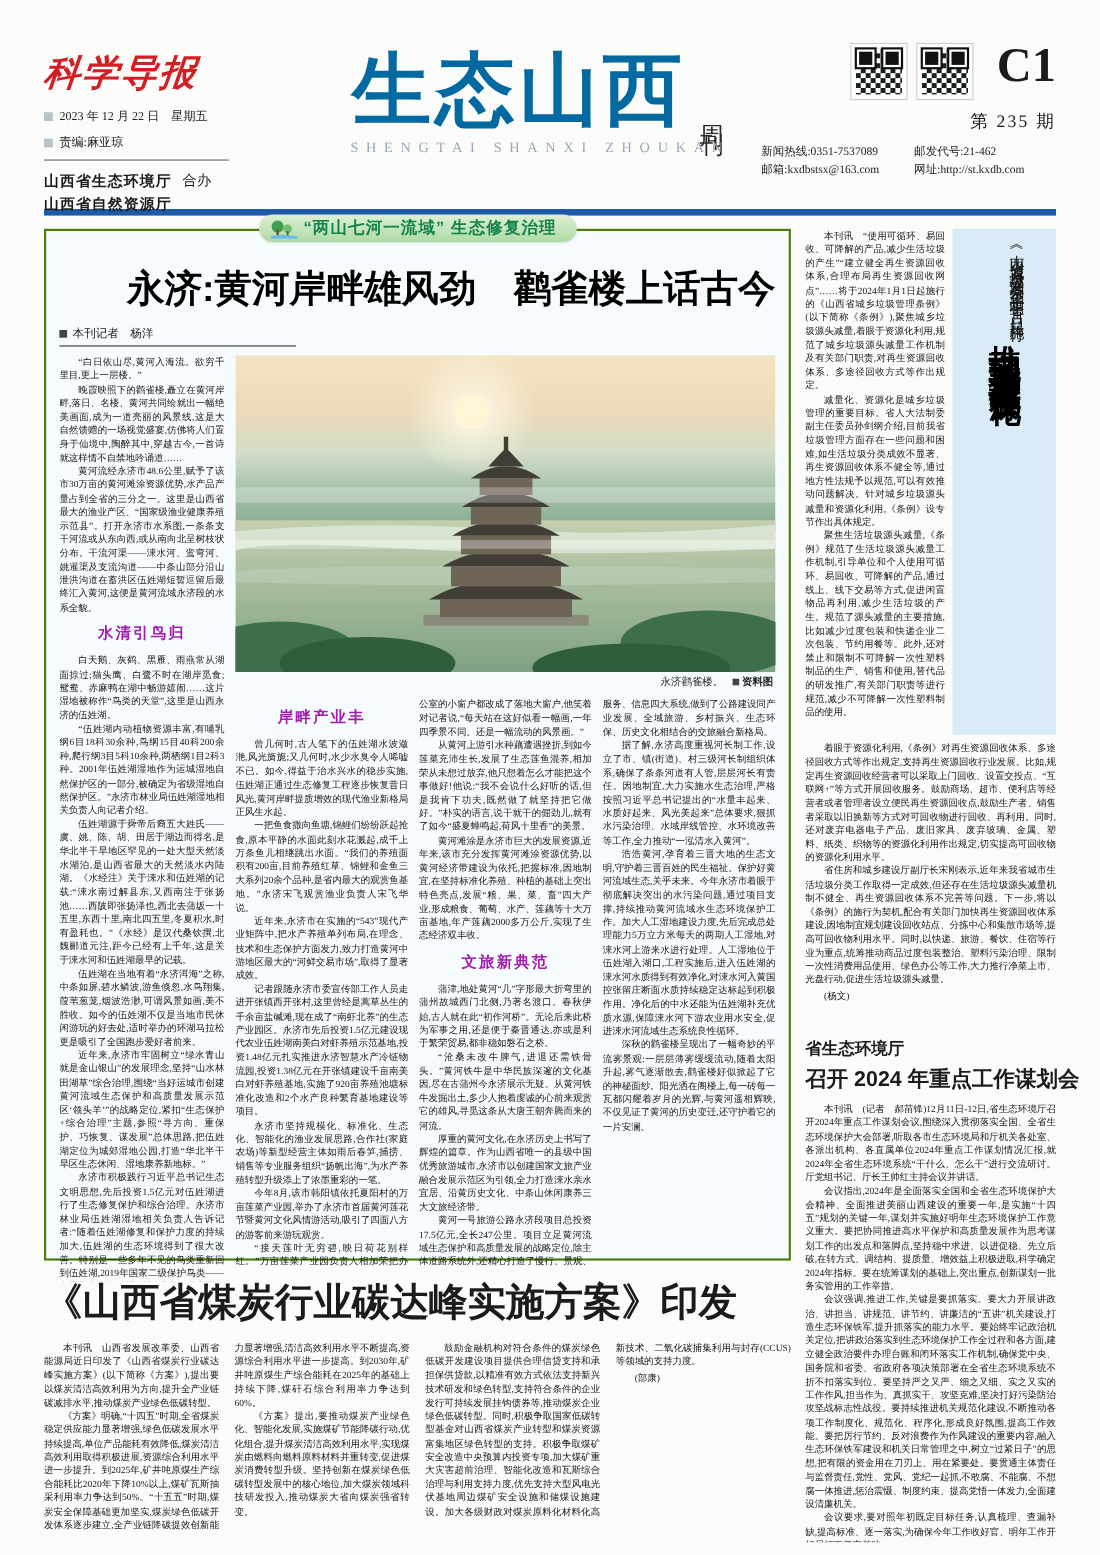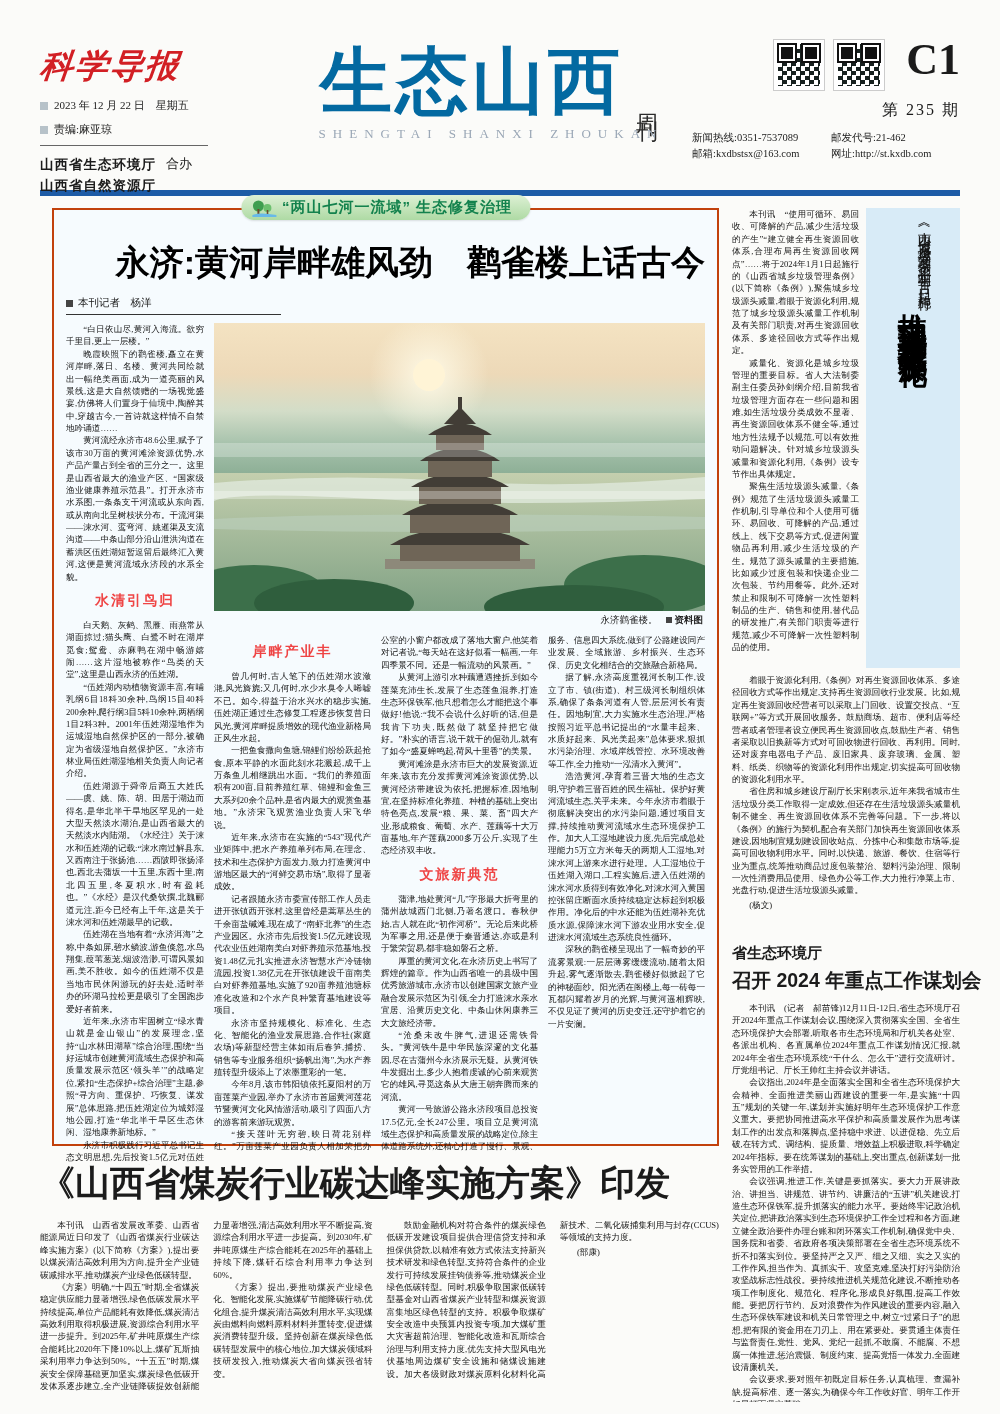--- a/index.html
+++ b/index.html
@@ -42,22 +42,22 @@
              font-size:10.5px; white-space:nowrap; }
 
   .blue-bar { height:6px; background:#1d5ba6; margin:4px 0 12px; }
 
   
   .main { display:flex; gap:13px; }
   .main-left { width:679px; }
   .main-right { width:228px; }
 
   
-  .box { position:relative; border:2px solid #c2410c; background:#f6fbfe; height:938px;
-         padding:20px 12px 8px;margin-left:12px; }
+  .box { position:relative; border:2px solid #4d7c0f; background:#f6fbfe; height:938px;
+         padding:20px 12px 8px; }
   .banner { position:absolute; top:-15px; left:50%; transform:translateX(-50%);
             display:flex; align-items:center; gap:5px;
             background:linear-gradient(#ddf0d4,#aedaa4); border-radius:15px;
             padding:3px 18px 3px 10px; white-space:nowrap; box-shadow:0 1px 2px rgba(0,0,0,.12); }
   .banner-text { font-family:"Liberation Sans",sans-serif; font-weight:bold; font-size:15px;
                  color:#13824d; letter-spacing:1px; }
   .headline1 { text-align:right; font-family:"Liberation Sans","DejaVu Sans",sans-serif;
                font-weight:900; font-size:34px; letter-spacing:0px; color:#000;
                margin:10px 0 10px; white-space:nowrap; }
   .byline { font-size:10.5px; width:215px; border-bottom:1.5px solid #333;
@@ -67,21 +67,21 @@
   .art-body { display:flex; gap:10px; }
   .colA { width:152px; height:842px; overflow:hidden; }
   .art-right { width:491px; }
   .photo { width:491px; height:288px; display:block; }
   .caption { text-align:right; font-size:9.5px; margin:3px 2px 7px; color:#222; }
   .caption .sq-dark { width:6px; height:6px; margin:0 3px 0 8px; }
   .flow3 { height:528px; overflow:hidden; column-count:3; column-gap:10px; column-fill:auto; }
 
   p.t { font-size:8.6px; line-height:1.44; text-align:justify; text-indent:2em; color:#151515; }
   .subhead { font-family:"Liberation Sans",sans-serif; font-weight:bold; font-size:14px;
-             text-align:center; margin:9px 0; letter-spacing:2px; color:#ef4444; }
+             text-align:center; margin:9px 0; letter-spacing:2px; color:#a21caf; }
 
   
   .r1-top { display:flex; gap:7px; height:460px; }
   .r1-text { flex:1; overflow:hidden; }
   .vblock { width:94px; background:#d8ebf7; padding:10px 6px; display:flex;
             justify-content:center; }
   .vwrap { writing-mode:vertical-rl; display:flex; }
   .vsub { font-size:13.5px; letter-spacing:3px; color:#111; margin-left:6px; }
   .vmain { font-family:"Liberation Sans","DejaVu Sans",sans-serif; font-weight:900;
            font-size:29px; letter-spacing:3.5px; color:#000; }
@@ -242,26 +242,26 @@
 
             <div class="flow3">
               <div class="subhead">岸畔产业丰</div>
               <p class="t">曾几何时,古人笔下的伍姓湖水波潋滟,风光旖旎;又几何时,水少水臭令人唏嘘不已。如今,得益于治水兴水的稳步实施,伍姓湖正通过生态修复工程逐步恢复昔日风光,黄河岸畔提质增效的现代渔业新格局正风生水起。</p>
               <p class="t">一把鱼食撒向鱼塘,锦鲤们纷纷跃起抢食,原本平静的水面此刻水花溅起,成千上万条鱼儿相继跳出水面。“我们的养殖面积有200亩,目前养殖红草、锦鲤和金鱼三大系列20余个品种,是省内最大的观赏鱼基地。”永济宋飞观赏渔业负责人宋飞华说。</p>
               <p class="t">近年来,永济市在实施的“543”现代产业矩阵中,把水产养殖单列布局,在理念、技术和生态保护方面发力,致力打造黄河中游地区最大的“河鲜交易市场”,取得了显著成效。</p>
               <p class="t">记者跟随永济市委宣传部工作人员走进开张镇西开张村,这里曾经是蒿草丛生的千余亩盐碱滩,现在成了“南虾北养”的生态产业园区。永济市先后投资1.5亿元建设现代农业伍姓湖南美白对虾养殖示范基地,投资1.48亿元扎实推进永济智慧水产冷链物流园,投资1.38亿元在开张镇建设千亩南美白对虾养殖基地,实施了920亩养殖池塘标准化改造和2个水产良种繁育基地建设等项目。</p>
               <p class="t">永济市坚持规模化、标准化、生态化、智能化的渔业发展思路,合作社(家庭农场)等新型经营主体如雨后春笋,捕捞、销售等专业服务组织“扬帆出海”,为水产养殖转型升级添上了浓墨重彩的一笔。</p>
               <p class="t">今年8月,该市韩阳镇依托夏阳村的万亩莲菜产业园,举办了永济市首届黄河莲花节暨黄河文化风情游活动,吸引了四面八方的游客前来游玩观赏。</p>
               <p class="t">“接天莲叶无穷碧,映日荷花别样红。”万亩莲菜产业园负责人相加荣把办公室的小窗户都改成了落地大窗户,他笑着对记者说,“每天站在这好似看一幅画,一年四季景不同。还是一幅流动的风景画。”</p>
-              <p class="t">从黄河上游引水种藕遭遇挫折,到如今莲菜充沛生长,发展了生态莲鱼混养,打造生态环保铁军,他只想着怎么才能把这个事做好!他说:“我不会说什么好听的话,但是我肯下功夫,既然做了就坚持把它做好。”朴实的语言,说干就干的倔劲儿,就有了如今“盛夏蝉鸣起,荷风十里香”的美景。</p>
+              <p class="t">从黄河上游引水种藕遭遇挫折,到如今莲菜充沛生长,发展了生态莲鱼混养,相加荣从未想过放弃,他只想着怎么才能把这个事做好!他说:“我不会说什么好听的话,但是我肯下功夫,既然做了就坚持把它做好。”朴实的语言,说干就干的倔劲儿,就有了如今“盛夏蝉鸣起,荷风十里香”的美景。</p>
               <p class="t">黄河滩涂是永济市巨大的发展资源,近年来,该市充分发挥黄河滩涂资源优势,以黄河经济带建设为依托,把握标准,因地制宜,在坚持标准化养殖、种植的基础上突出特色亮点,发展“粮、果、菜、畜”四大产业,形成粮食、葡萄、水产、莲藕等十大万亩基地,年产莲藕2000多万公斤,实现了生态经济双丰收。</p>
               <div class="subhead">文旅新典范</div>
               <p class="t">蒲津,地处黄河“几”字形最大折弯里的蒲州故城西门北侧,乃著名渡口。春秋伊始,古人就在此“初作河桥”。无论后来此桥为军事之用,还是便于秦晋通达,亦或是利于繁荣贸易,都非稳如磐石之桥。</p>
+              <p class="t">“沧桑未改牛脾气,进退还需铁骨头。”黄河铁牛是中华民族深邃的文化基因,尽在古蒲州今永济展示无疑。从黄河铁牛发掘出土,多少人抱着虔诚的心前来观赏它的雄风,寻觅这条从大唐王朝奔腾而来的河流。</p>
               <p class="t">厚重的黄河文化,在永济历史上书写了辉煌的篇章。作为山西省唯一的县级中国优秀旅游城市,永济市以创建国家文旅产业融合发展示范区为引领,全力打造涑水亲水宜居、沿黄历史文化、中条山休闲康养三大文旅经济带。</p>
-              <p class="t">“沧桑未改牛脾气,进退还需铁骨头。”黄河铁牛是中华民族深邃的文化基因,尽在古蒲州今永济展示无疑。从黄河铁牛发掘出土,多少人抱着虔诚的心前来观赏它的雄风,寻觅这条从大唐王朝奔腾而来的河流。</p>
               <p class="t">黄河一号旅游公路永济段项目总投资17.5亿元,全长247公里。项目立足黄河流域生态保护和高质量发展的战略定位,除主体道路系统外,还精心打造了慢行、景观、服务、信息四大系统,做到了公路建设同产业发展、全域旅游、乡村振兴、生态环保、历史文化相结合的交旅融合新格局。</p>
               <p class="t">据了解,永济高度重视河长制工作,设立了市、镇(街道)、村三级河长制组织体系,确保了条条河道有人管,层层河长有责任。因地制宜,大力实施水生态治理,严格按照习近平总书记提出的“水量丰起来、水质好起来、风光美起来”总体要求,狠抓水污染治理、水域岸线管控、水环境改善等工作,全力推动“一泓清水入黄河”。</p>
               <p class="t">浩浩黄河,孕育着三晋大地的生态文明,守护着三晋百姓的民生福祉。保护好黄河流域生态,关乎未来。今年永济市着眼于彻底解决突出的水污染问题,通过项目支撑,持续推动黄河流域水生态环境保护工作。加大人工湿地建设力度,先后完成总处理能力5万立方米每天的两期人工湿地,对涑水河上游来水进行处理。人工湿地位于伍姓湖入湖口,工程实施后,进入伍姓湖的涑水河水质得到有效净化,对涑水河入黄国控张留庄断面水质持续稳定达标起到积极作用。净化后的中水还能为伍姓湖补充优质水源,保障涑水河下游农业用水安全,促进涑水河流域生态系统良性循环。</p>
               <p class="t">深秋的鹳雀楼呈现出了一幅奇妙的平流雾景观:一层层薄雾缓缓流动,随着太阳升起,雾气逐渐散去,鹳雀楼好似掀起了它的神秘面纱。阳光洒在阁楼上,每一砖每一瓦都闪耀着岁月的光辉,与黄河遥相辉映,不仅见证了黄河的历史变迁,还守护着它的一片安澜。</p>
             </div>
           </div>
         </div>
       </div>
 
       <div class="coal">

